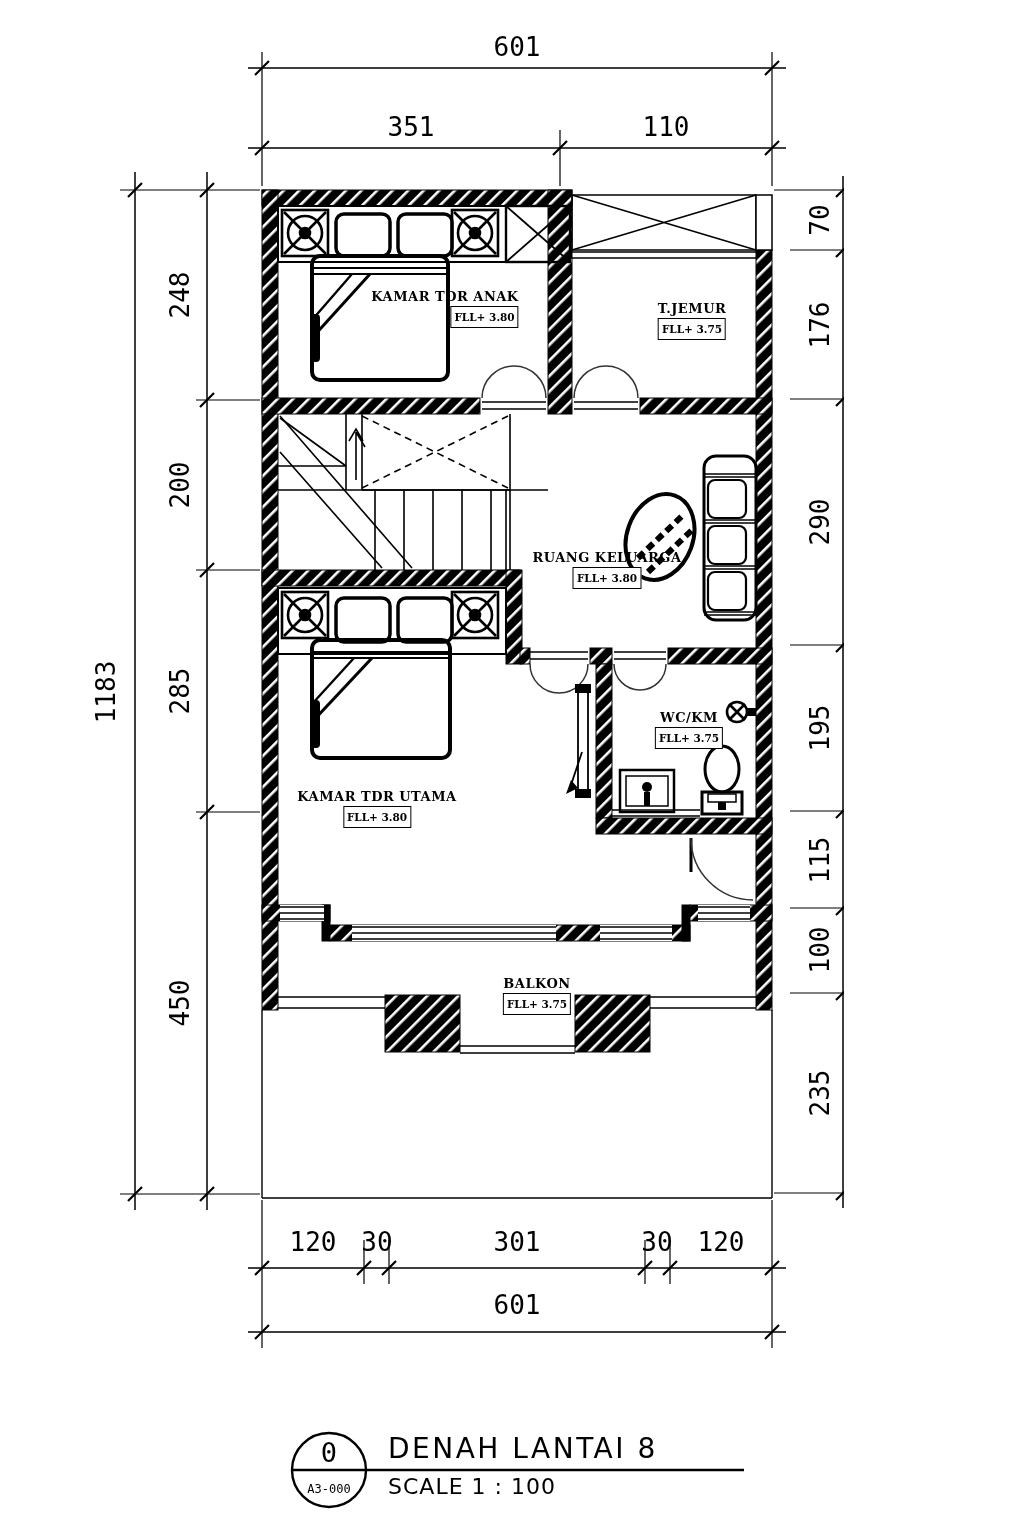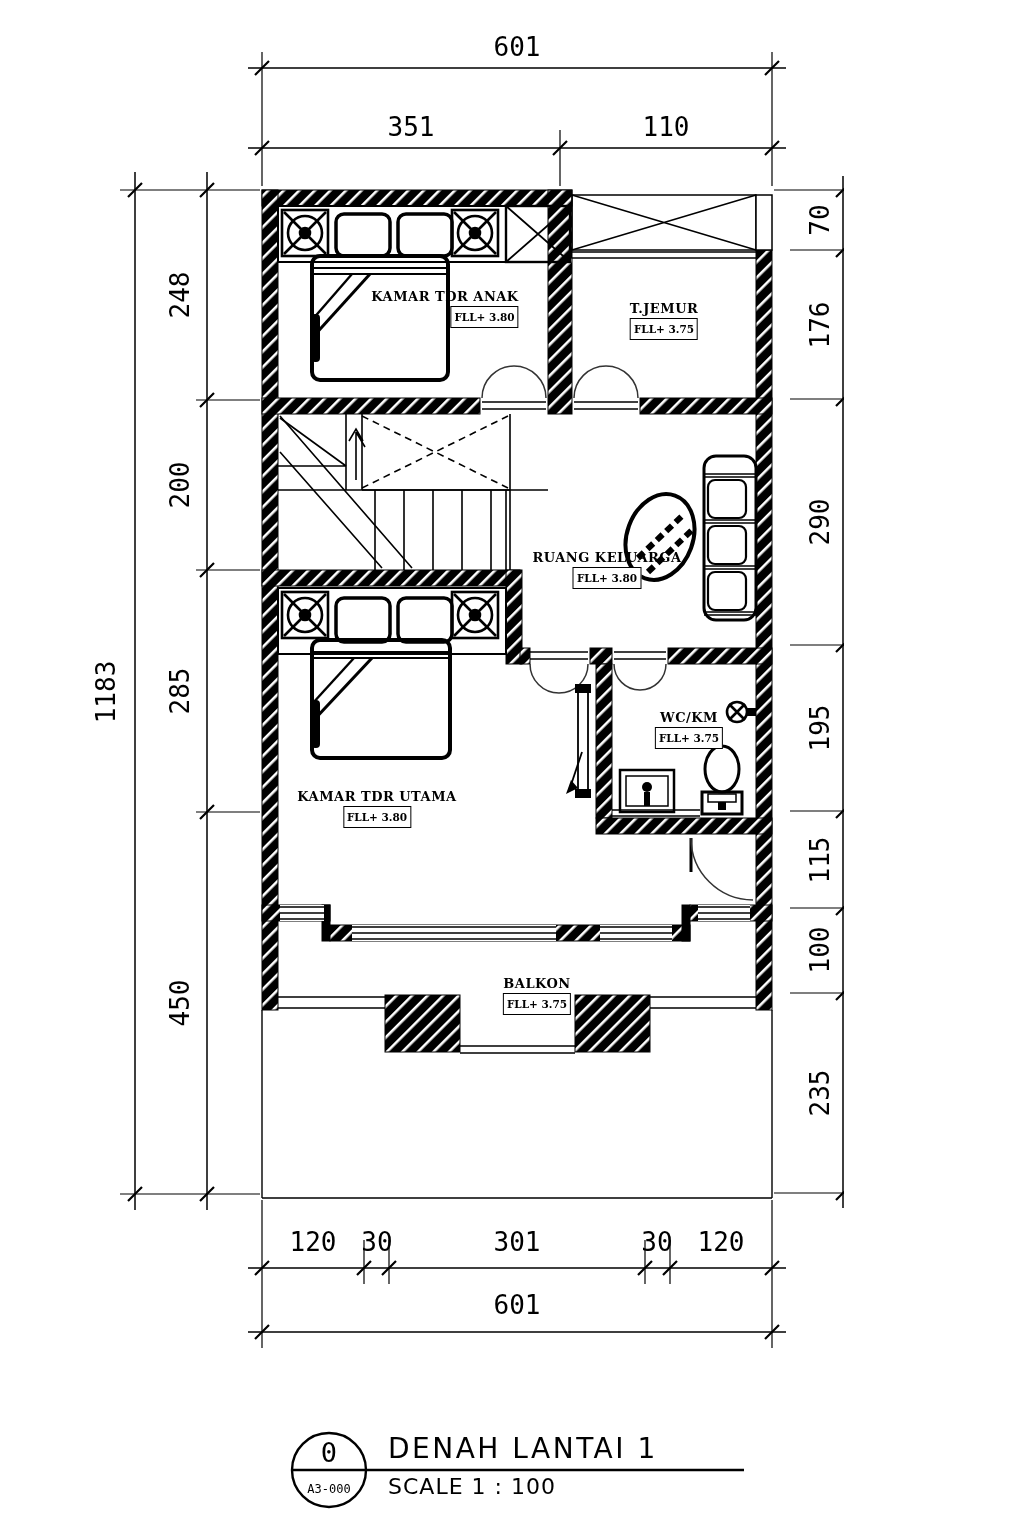--- a/index.html
+++ b/index.html
@@ -262,21 +262,21 @@
   <div class="dim-label v" style="left:820px; top:728px;">195</div>
   <div class="dim-label v" style="left:820px; top:860px;">115</div>
   <div class="dim-label v" style="left:820px; top:950px;">100</div>
   <div class="dim-label v" style="left:820px; top:1093px;">235</div>
   <div class="dim-label v" style="left:890px; top:692px;">1181</div>
 
   <div class="room-label" style="left:445px; top:289px;text-align:right;">
     <div class="room-name">KAMAR TDR ANAK</div>
     <div class="room-elev">FLL+ 3.80</div>
   </div>
-  <div class="room-label" style="left:664px; top:301px;">
+  <div class="room-label" style="left:692px; top:301px;">
     <div class="room-name">T.JEMUR</div>
     <div class="room-elev">FLL+ 3.75</div>
   </div>
   <div class="room-label" style="left:607px; top:514px;margin-top:36px;">
     <div class="room-name">RUANG KELUARGA</div>
     <div class="room-elev">FLL+ 3.80</div>
   </div>
   <div class="room-label" style="left:377px; top:789px;">
     <div class="room-name">KAMAR TDR UTAMA</div>
     <div class="room-elev">FLL+ 3.80</div>
@@ -285,16 +285,16 @@
     <div class="room-name">WC/KM</div>
     <div class="room-elev">FLL+ 3.75</div>
   </div>
   <div class="room-label" style="left:537px; top:976px;">
     <div class="room-name">BALKON</div>
     <div class="room-elev">FLL+ 3.75</div>
   </div>
 
   <div class="tb-number" style="left:329px; top:1452px;">0</div>
   <div class="tb-code" style="left:329px; top:1489px;">A3-000</div>
-  <div class="tb-title" style="left:388px; top:1448px;">DENAH LANTAI 1</div>
+  <div class="tb-title" style="left:388px; top:1448px;">DENAH LANTAI 8</div>
   <div class="tb-scale" style="left:388px; top:1486px;">SCALE 1 : 100</div>
 
 </div>
 
 </body></html>

